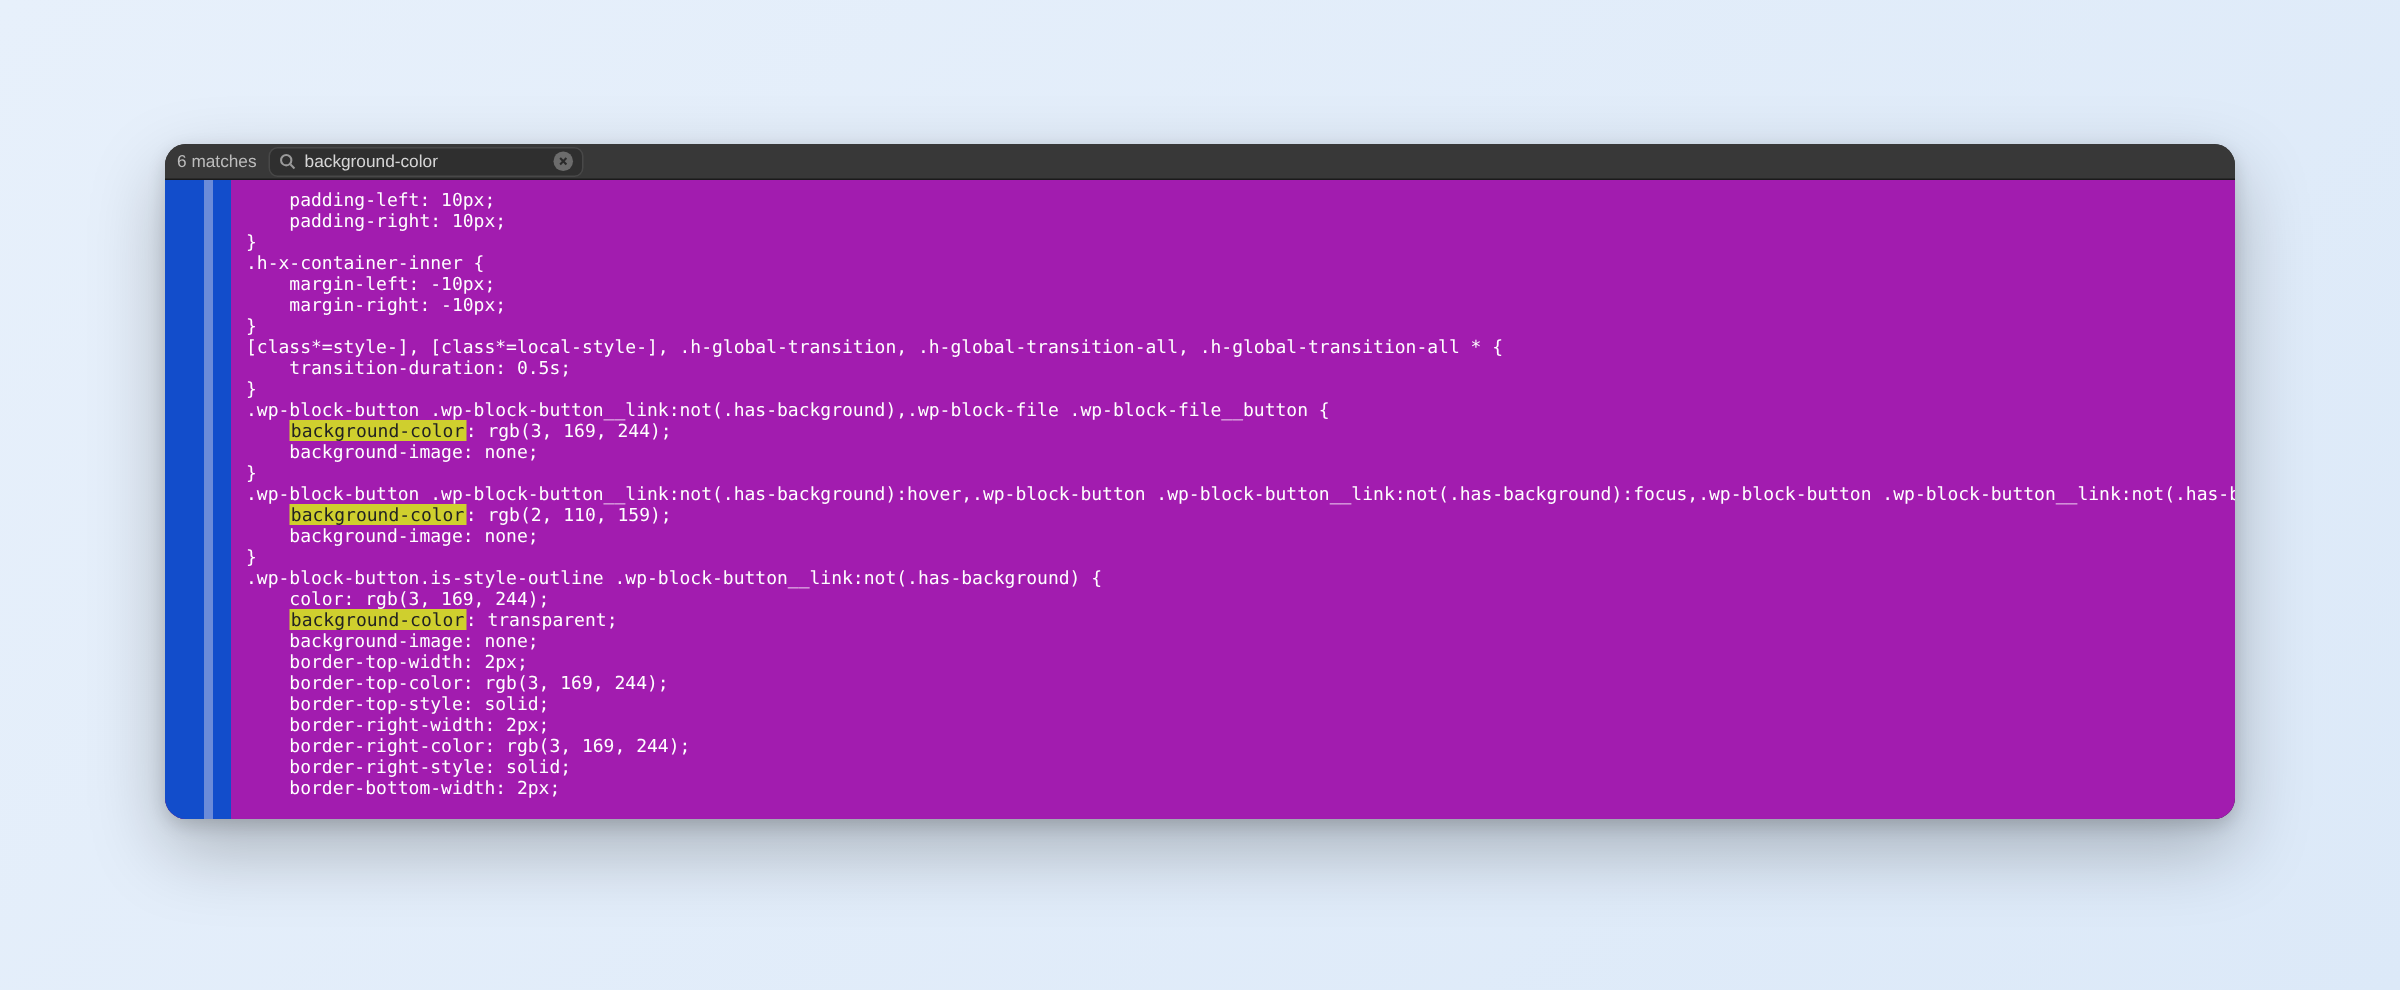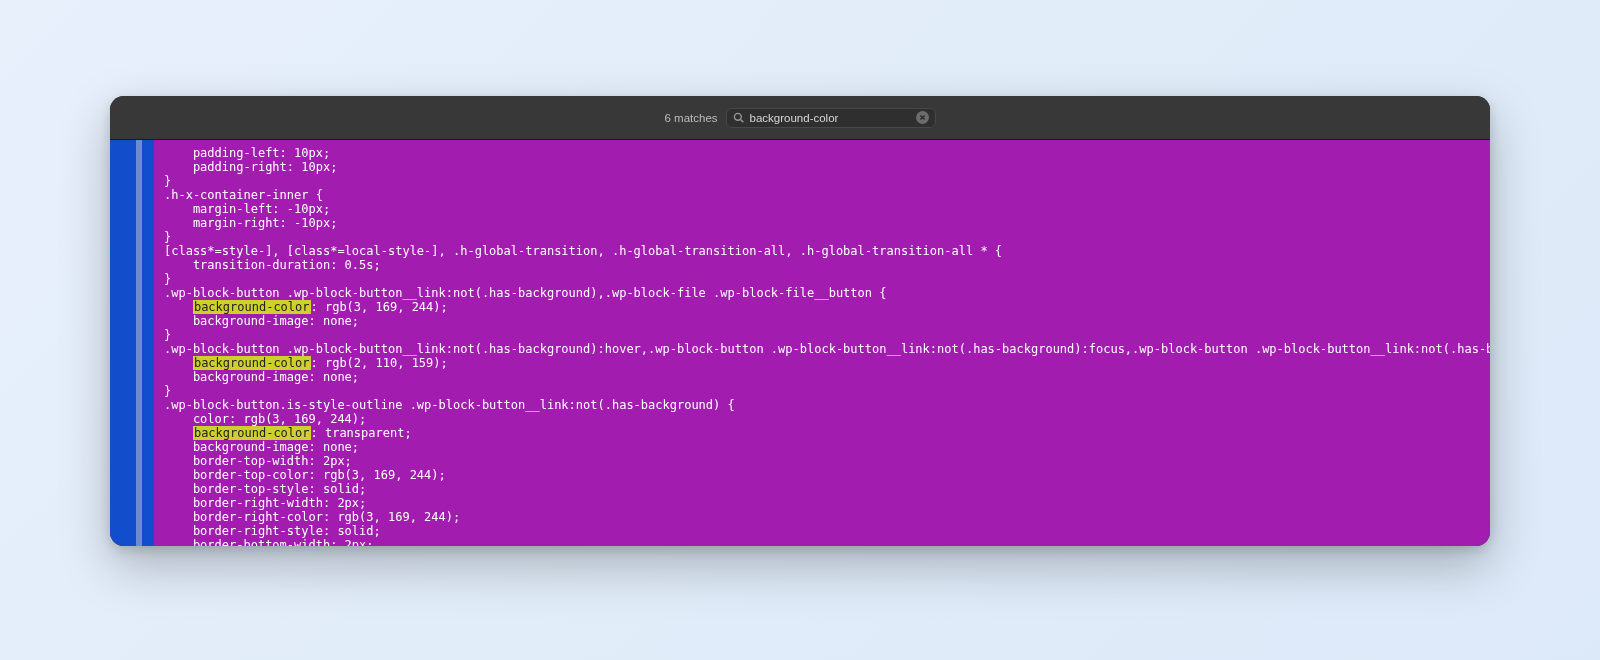--- a/index.html
+++ b/index.html
@@ -17,26 +17,26 @@
     width: 1380px;
     height: 450px;
     background: #2a2a2a;
     border-radius: 14px;
     overflow: hidden;
     box-shadow: 0 20px 50px rgba(0,0,0,0.25), 0 4px 12px rgba(0,0,0,0.15);
     display: flex;
     flex-direction: column;
   }
   .titlebar {
-    height: 44px;
+    height: 24px;
     background: #383838;
     border-bottom: 1px solid #1a1a1a;
     display: flex;
     align-items: center;
-    justify-content: center;
+    justify-content: flex-start;
     padding: 0 8px;
     gap: 8px;
   }
   .matches {
     color: #bcbcbc;
     font-size: 11.5px;
     font-family: -apple-system, BlinkMacSystemFont, 'Helvetica Neue', Arial, sans-serif;
   }
   .search-wrap {
     display: flex;

